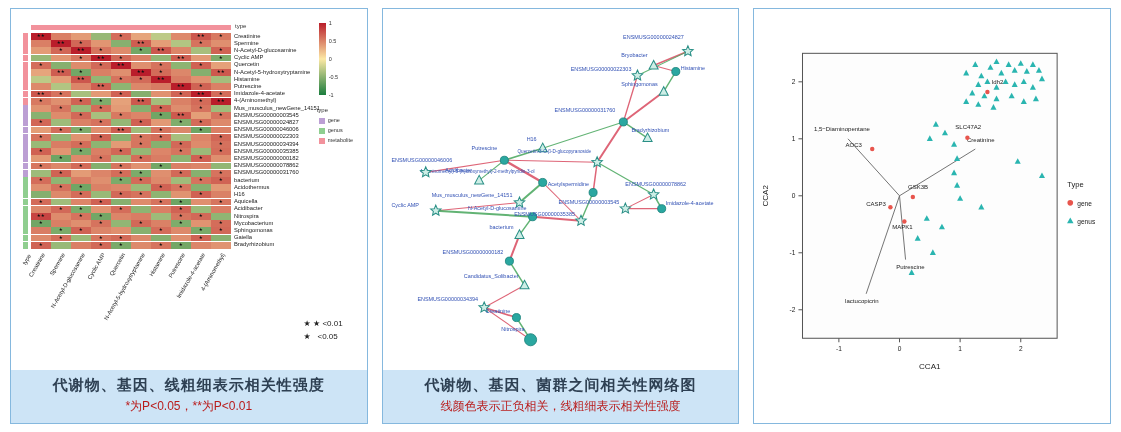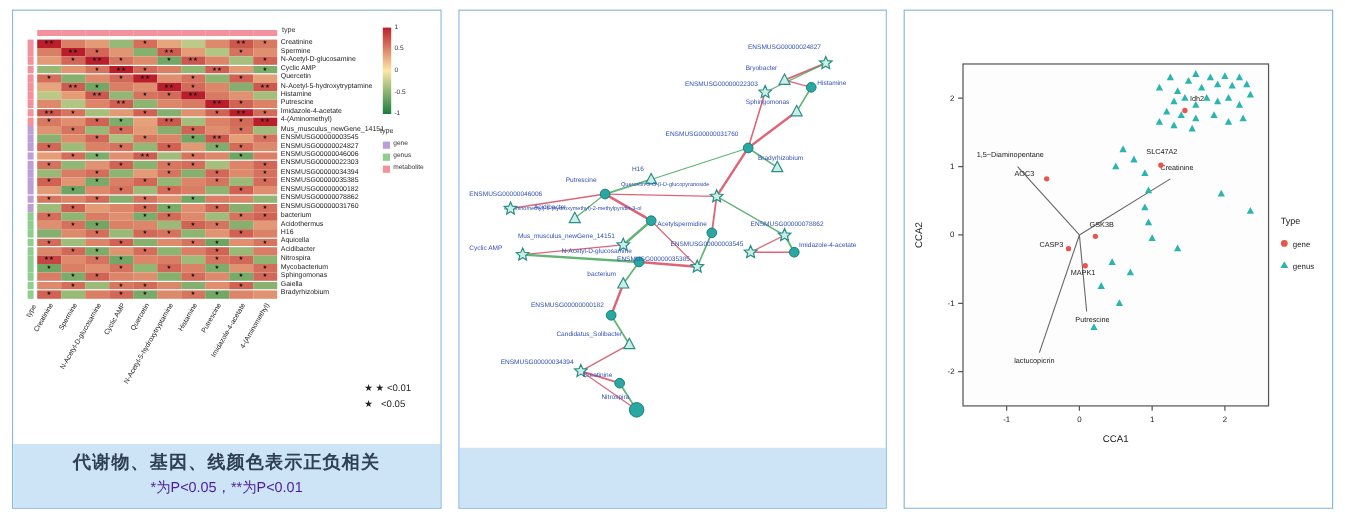--- a/index.html
+++ b/index.html
@@ -3,21 +3,21 @@
 <meta charset="utf-8">
 <style>
 *{margin:0;padding:0;box-sizing:border-box}
 html,body{width:1121px;height:432px;overflow:hidden;background:#fff;font-family:"Liberation Sans",sans-serif}
 .figure{display:flex;gap:14px;padding:8px 10px;width:1121px;height:432px}
 .panel{flex:1;border:1px solid #85b8de;background:#fff;display:flex;flex-direction:column;overflow:hidden}
 .chart-area{flex:1;position:relative;overflow:hidden;background:#fff}
 .chart-area svg{display:block;width:100%;height:100%}
 .caption{background:#cde4f6;text-align:center;padding:6px 4px 8px;min-height:50px}
 .cap-title{font-size:15px;font-weight:700;color:#2e4053;letter-spacing:1px}
-.cap-sub{font-size:12px;color:#4c1d95;margin-top:3px}
+.cap-sub{font-size:12px;color:#b91c1c;margin-top:3px}
 .hm-ann,.hm-cell{position:absolute}
 .hm-cell{font-size:4.5px;line-height:6.6px;text-align:center;color:#111;overflow:hidden}
 .hm-rowlab{position:absolute;font-size:5.8px;line-height:7px;color:#222;white-space:nowrap}
 .hm-collab{position:absolute;width:100px;font-size:5.8px;color:#222;text-align:right;transform:rotate(-60deg);transform-origin:100% 0;white-space:nowrap}
 .hm-type-word{position:absolute;font-size:6px;color:#333}
 .hm-type-vert{position:absolute;width:30px;font-size:6px;color:#333;text-align:right;transform:rotate(-60deg);transform-origin:100% 0}
 .hm-leg{position:absolute;font-size:5.5px;color:#333}
 .hm-sig{position:absolute;right:24px;bottom:26px;font-size:8px;color:#222;line-height:1.7;text-align:left}
 </style>
 </head>
@@ -423,21 +423,21 @@
           <div style="position: absolute; left: 0px; top: 86px; font-size: 6px;">type</div>
           <div style="position: absolute; left: 2px; top: 97px; width: 6px; height: 6px; background: rgb(188, 159, 212);"></div>
           <div style="position: absolute; left: 11px; top: 96px;">gene</div>
           <div style="position: absolute; left: 2px; top: 107px; width: 6px; height: 6px; background: rgb(143, 206, 143);"></div>
           <div style="position: absolute; left: 11px; top: 106px;">genus</div>
           <div style="position: absolute; left: 2px; top: 117px; width: 6px; height: 6px; background: rgb(242, 146, 156);"></div>
           <div style="position: absolute; left: 11px; top: 116px;">metabolite</div>
         </div>
       </div>
     <div class="caption">
-      <div class="cap-title">代谢物、基因、线颜色表示正负相关</div>
+      <div class="cap-title">代谢物、基因、线粗细表示相关性强度</div>
       <div class="cap-sub">*为P&lt;0.05，**为P&lt;0.01</div>
     </div>
   </section>
 
   <section class="panel">
     <div class="chart-area">
       <svg id="network-svg" viewBox="0 0 352 358" preserveAspectRatio="xMidYMid meet">
           <line x1="302" y1="42" x2="268" y2="56" stroke="#d84a5f" stroke-width="1.6" stroke-opacity="0.85" stroke-linecap="round"></line>
           <line x1="302" y1="42" x2="252" y2="66" stroke="#46a65c" stroke-width="1" stroke-opacity="0.85" stroke-linecap="round"></line>
           <line x1="268" y1="56" x2="290" y2="62" stroke="#d84a5f" stroke-width="1" stroke-opacity="0.85" stroke-linecap="round"></line>
@@ -520,20 +520,22 @@
           <text x="134" y="267" text-anchor="end" font-size="5.4" fill="#3150b4">Candidatus_Solibacter</text>
           <path d="M100.0,290.5L101.5,294.0L105.2,294.3L102.4,296.8L103.2,300.4L100.0,298.5L96.8,300.4L97.6,296.8L94.8,294.3L98.5,294.0Z" fill="#cdeee6" stroke="#2a8f86" stroke-width="1"></path>
           <text x="94" y="290" text-anchor="end" font-size="5.4" fill="#3150b4">ENSMUSG00000034394</text>
           <circle cx="132" cy="306" r="4" fill="#2aa7a0" stroke="#157f78" stroke-width="0.8"></circle>
           <text x="126" y="301" text-anchor="end" font-size="5.4" fill="#3150b4">Creatinine</text>
           <circle cx="146" cy="328" r="6" fill="#2aa7a0" stroke="#157f78" stroke-width="0.8"></circle>
           <text x="140" y="319" text-anchor="end" font-size="5.4" fill="#3150b4">Nitrospira</text>
         </svg>
     </div>
     <div class="caption">
+      <div class="cap-title">代谢物、基因、菌群之间相关性网络图</div>
+      <div class="cap-sub">线颜色表示正负相关，线粗细表示相关性强度</div>
     </div>
   </section>
 
   <section class="panel">
     <div class="chart-area">
       <svg id="cca-svg" viewBox="0 0 352 358" preserveAspectRatio="xMidYMid meet">
           <rect x="48" y="18" width="252" height="282" fill="#fdfdfd" stroke="#555" stroke-width="1"></rect>
           <line x1="84" y1="300" x2="84" y2="304" stroke="#555"></line>
           <text x="84" y="313" text-anchor="middle" font-size="6.5" fill="#222">-1</text>
           <line x1="144" y1="300" x2="144" y2="304" stroke="#555"></line>

